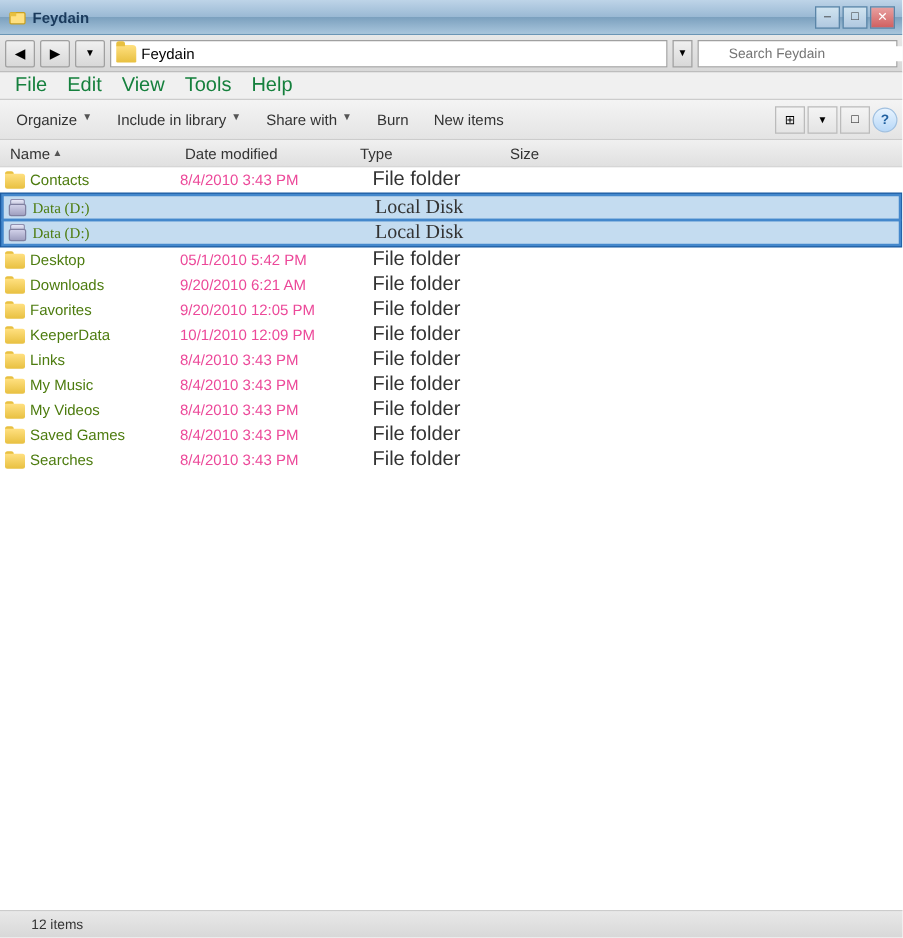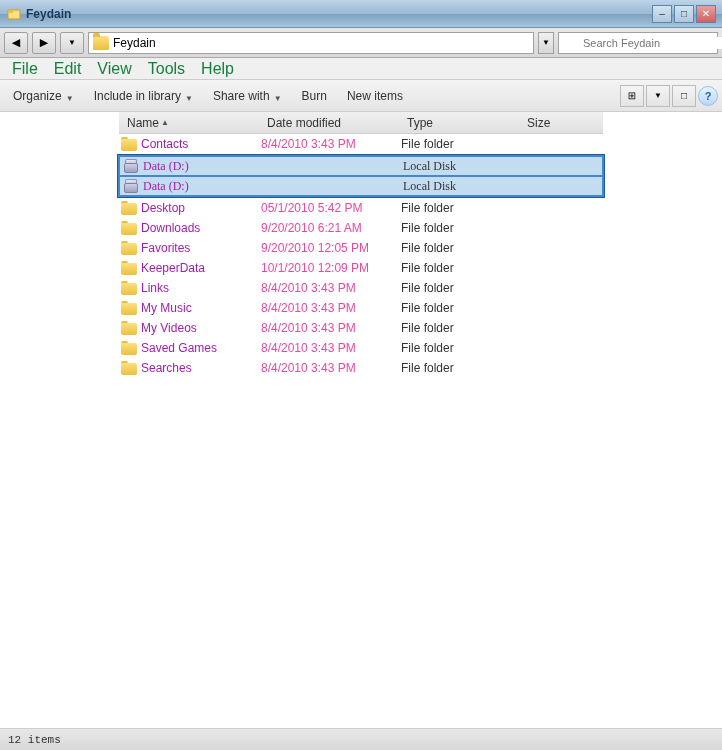--- a/index.html
+++ b/index.html
@@ -167,21 +167,21 @@
       background: linear-gradient(to bottom, #f4f4f4, #e4e4e4);
       height: 32px;
       display: flex;
       align-items: center;
       padding: 0 4px;
       gap: 2px;
       border-bottom: 1px solid #ccc;
     }
     .toolbar-btn {
       display: flex;
-      align-items: flex-end;
+      align-items: flex-start;
       padding: 3px 8px;
       font-size: 12px;
       cursor: pointer;
       border: 1px solid transparent;
       border-radius: 2px;
       gap: 4px;
       color: #333;
     }
     .toolbar-dropdown {
       font-size: 8px;
@@ -301,47 +301,45 @@
       width: 12px;
       height: 5px;
       background: linear-gradient(to bottom, #e8e8f8, #c0c0d8);
       border-radius: 2px 2px 0 0;
       position: absolute;
       top: 0;
       left: 2px;
       border: 1px solid #9090b0;
       border-bottom: none;
     }
-    .file-name { width: 120px; font-size: 12px; color: #a21caf; }
+    .file-name { width: 120px; font-size: 12px; color: #4d7c0f; }
     .file-modified { width: 140px; font-size: 12px; color: #ec4899; }
-    .file-type { width: 120px; font-size: 12px; color: #333; }
+    .file-type { width: 120px; font-size: 16px; color: #333; margin-left: 14px; }
     .file-size { width: 80px; font-size: 12px; color: #333; }
 
     .content-area {
       display: flex;
       flex-direction: column;
       height: calc(750px - 28px - 30px - 22px - 32px);
-      align-items: center;
     }
 
     
     .status-bar {
       height: 22px;
       background: linear-gradient(to bottom, #e8e8e8, #d8d8d8);
       border-top: 1px solid #ccc;
       display: flex;
       align-items: center;
-      padding: 0 8px;
+      padding: 0 25px;
       font-size: 11px;
       color: #333;
       position: absolute;
       bottom: 0;
       left: 0;
       right: 0;
-      font-family: Liberation Mono, monospace;
     }
   </style>
 </head>
 <body>
 
 <div class="title-bar">
   <div class="title-bar-icon">
     <svg width="14" height="14" viewBox="0 0 14 14">
       <rect x="1" y="3" width="12" height="9" rx="1" fill="#ffe080" stroke="#c8a020" stroke-width="1"></rect>
       <rect x="1" y="3" width="5" height="3" rx="0.5" fill="#e8c040"></rect>

